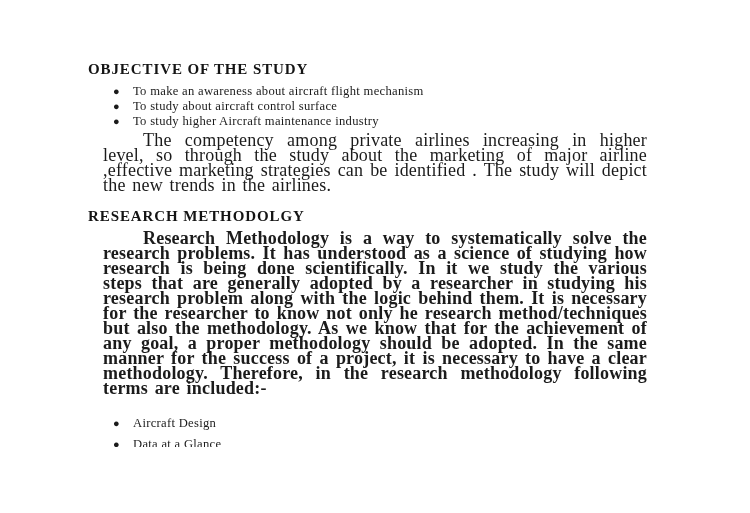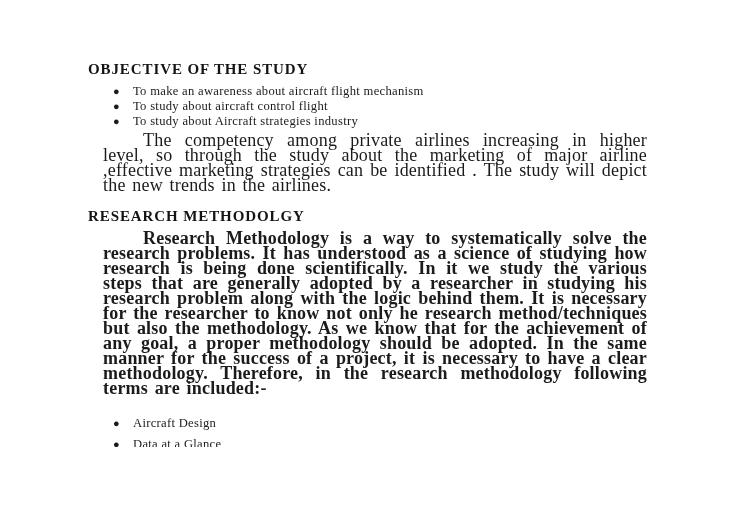--- a/index.html
+++ b/index.html
@@ -88,25 +88,25 @@
 
     <h2 class="heading h-objective">OBJECTIVE OF THE STUDY</h2>
 
     <ul class="bullets tight">
       <li class="bullet-row">
         <span class="dot">●</span>
         <span class="bullet-label">To make an awareness about aircraft flight mechanism</span>
       </li>
       <li class="bullet-row">
         <span class="dot">●</span>
-        <span class="bullet-label">To study about aircraft control flight</span>
+        <span class="bullet-label">To study about aircraft control surface</span>
       </li>
       <li class="bullet-row">
         <span class="dot">●</span>
-        <span class="bullet-label">To study about Aircraft strategies industry</span>
+        <span class="bullet-label">To study higher Aircraft maintenance industry</span>
       </li>
     </ul>
 
 
     <p class="para scope-para">The competency among private airlines increasing in higher level, so through the study about the marketing of major airline ,effective marketing strategies can be identified . The study will depict the new trends in the airlines.</p>
 
     <h2 class="heading h-research">RESEARCH METHODOLGY</h2>
 
     <p class="para research-para">Research Methodology is a way to systematically solve the research problems. It has understood as a science of studying how research is being done scientifically. In it we study the various steps that are generally adopted by a researcher in studying his research problem along with the logic behind them. It is necessary for the researcher to know not only he research method/techniques but also the methodology. As we know that for the achievement of any goal, a proper methodology should be adopted. In the same manner for the success of a project, it is necessary to have a clear methodology. Therefore, in the research methodology following terms are included:-</p>
 

